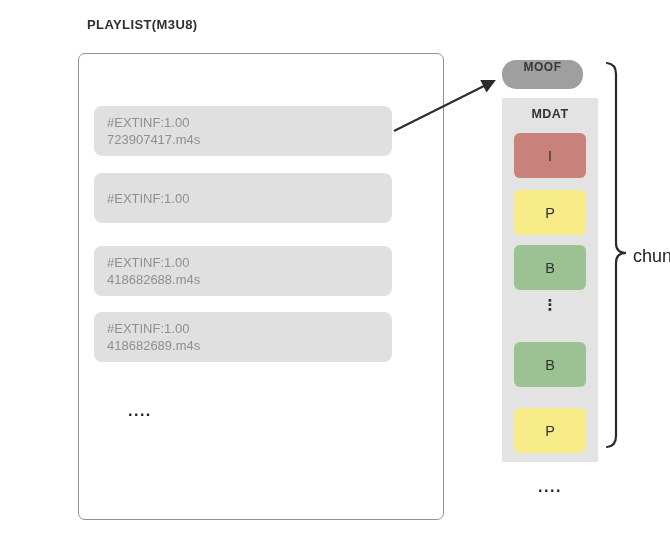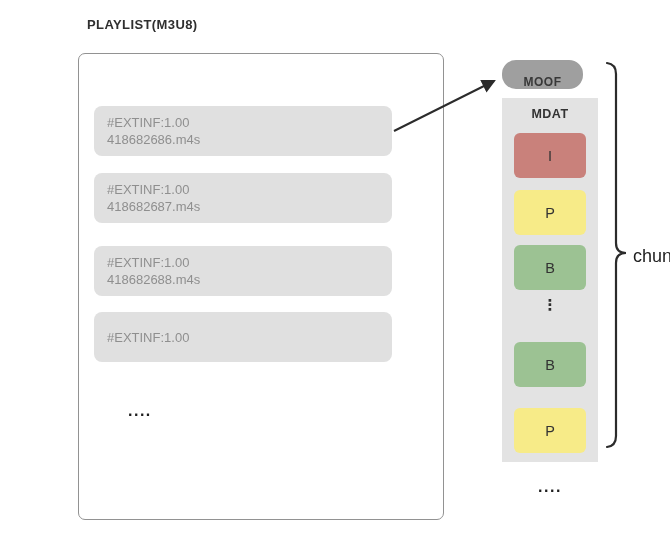--- a/index.html
+++ b/index.html
@@ -26,21 +26,21 @@
   .seg-line{font-size:13px;line-height:17px;color:#8f8f8f;}
   .h-dots{
     position:absolute;font-size:16px;font-weight:700;color:#1e1e1e;
     letter-spacing:1.5px;
   }
   .h-dots.left{left:96px;top:402px;}
   .h-dots.bottom{left:470px;top:478px;width:96px;text-align:center;}
   .overlay{position:absolute;left:0;top:0;width:670px;height:538px;pointer-events:none;}
   .moof{
     position:absolute;left:470px;top:60px;width:81px;height:29px;background:#9f9f9f;
-    border-radius:14px;display:flex;align-items:flex-end;justify-content:center;
+    border-radius:14px;display:flex;align-items:flex-start;justify-content:center;
   }
   .moof span{font-size:12px;font-weight:600;color:#383838;letter-spacing:0.5px;}
   .mdat{
     position:absolute;left:470px;top:98px;width:96px;height:364px;background:#e3e3e3;
     border-radius:0;
   }
   .mdat-label{
     position:absolute;top:9px;left:0;width:100%;text-align:center;
     font-size:12.5px;font-weight:600;color:#333333;letter-spacing:0.5px;
   }
@@ -66,32 +66,32 @@
 <body>
 
 <div class="canvas">
 
   <div class="title">PLAYLIST(M3U8)</div>
 
   <div class="playlist-box"></div>
 
   <div class="segment seg1">
     <div class="seg-line">#EXTINF:1.00</div>
-    <div class="seg-line">418682686.m4s</div>
+    <div class="seg-line">723907417.m4s</div>
   </div>
   <div class="segment seg2">
     <div class="seg-line">#EXTINF:1.00</div>
-    <div class="seg-line">418682687.m4s</div>
   </div>
   <div class="segment seg3">
     <div class="seg-line">#EXTINF:1.00</div>
     <div class="seg-line">418682688.m4s</div>
   </div>
   <div class="segment seg4">
     <div class="seg-line">#EXTINF:1.00</div>
+    <div class="seg-line">418682689.m4s</div>
   </div>
 
   <div class="h-dots left">....</div>
 
   <svg class="overlay" viewBox="0 0 670 538">
     <defs>
       <marker id="arrowhead" viewBox="0 0 10 10" refX="8.5" refY="5" markerWidth="7" markerHeight="7" orient="auto-start-reverse">
         <path d="M0,0 L10,5 L0,10 z" fill="#2b2b2b"></path>
       </marker>
     </defs>

